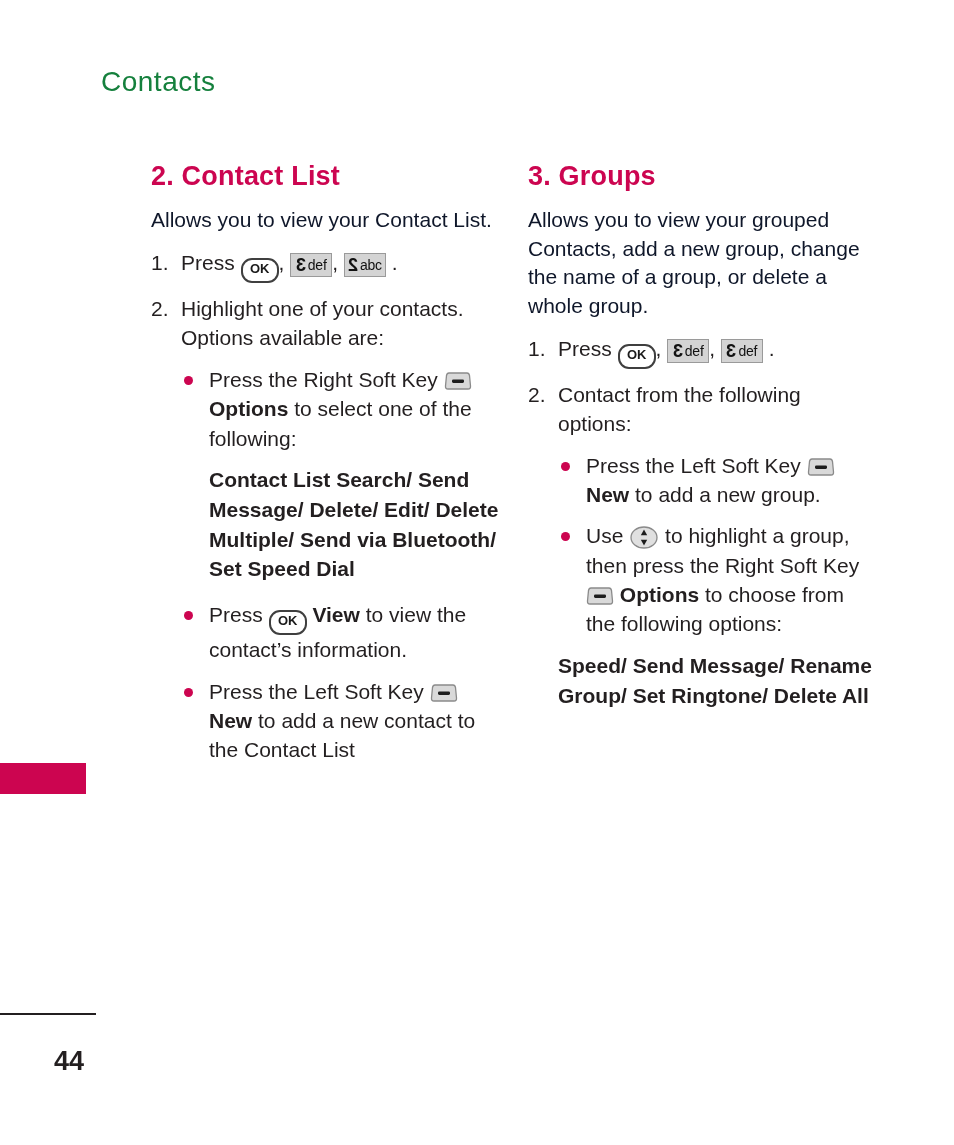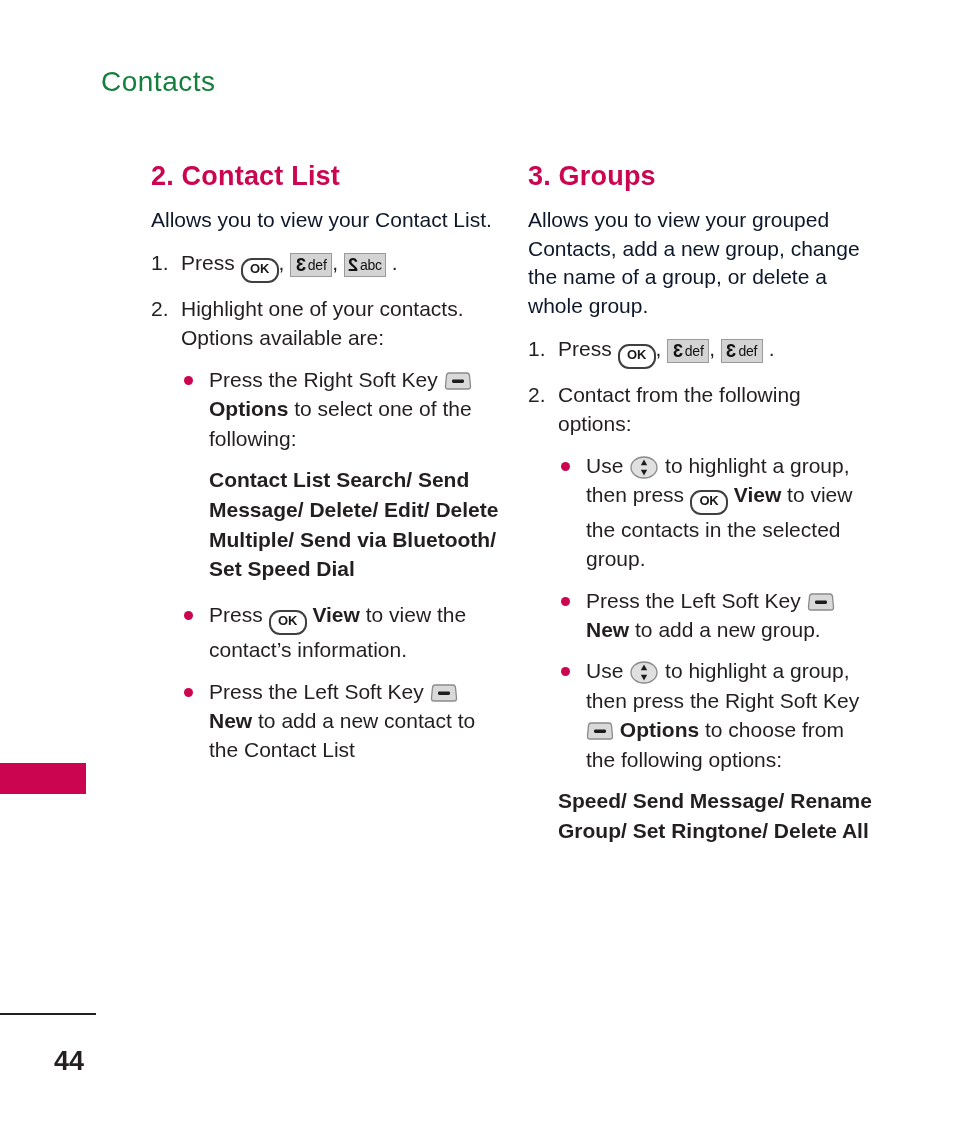--- a/index.html
+++ b/index.html
@@ -286,56 +286,42 @@
     <span class="key key-num"><span class="digit">3</span><span class="letters">def</span></span>,
     <span class="key key-num"><span class="digit">3</span><span class="letters">def</span></span>
     <span>.</span>
   </div>
 
   <div class="step">
     <span class="step-num">2.</span><span>Contact from the following options:</span>
   </div>
 
   <ul class="bullets">
+
+    <li>
+      <span>Press the Left Soft Key</span>
+      <span class="key key-soft">
+        <svg width="28" height="20" viewBox="0 0 28 20" aria-hidden="true">
+          <path d="M5 2 H23 Q25 2 25.5 4.5 L26.5 15 Q26.8 18 24 18 H4 Q1.2 18 1.5 15 L2.5 4.5 Q3 2 5 2 Z" fill="#d9d9d9" stroke="#8a8a8a" stroke-width="1.3"></path>
+          <rect x="8" y="8.5" width="12" height="3.4" rx="1.3" fill="#1d1d1d"></rect>
+        </svg>
+      </span>
+      <b class="kw">New</b>
+      <span>to add a new group.</span>
+    </li>
+
     <li>
       <span>Use</span>
       <span class="key key-nav">
         <svg width="30" height="25" viewBox="0 0 30 25" aria-hidden="true">
           <ellipse cx="15" cy="12.5" rx="13" ry="10.5" fill="#e0e0e0" stroke="#8a8a8a" stroke-width="1.3"></ellipse>
           <polygon points="15,4.5 18.2,10.2 11.8,10.2" fill="#1d1d1d"></polygon>
           <polygon points="15,20.5 18.2,14.8 11.8,14.8" fill="#1d1d1d"></polygon>
         </svg>
       </span>
-      <span>to highlight a group, then press</span>
-      <span class="key key-ok">OK</span>
-      <b class="kw">View</b>
-      <span>to view the contacts in the selected group.</span>
-    </li>
-
-    <li>
-      <span>Press the Left Soft Key</span>
-      <span class="key key-soft">
-        <svg width="28" height="20" viewBox="0 0 28 20" aria-hidden="true">
-          <path d="M5 2 H23 Q25 2 25.5 4.5 L26.5 15 Q26.8 18 24 18 H4 Q1.2 18 1.5 15 L2.5 4.5 Q3 2 5 2 Z" fill="#d9d9d9" stroke="#8a8a8a" stroke-width="1.3"></path>
-          <rect x="8" y="8.5" width="12" height="3.4" rx="1.3" fill="#1d1d1d"></rect>
-        </svg>
-      </span>
-      <b class="kw">New</b>
-      <span>to add a new group.</span>
-    </li>
-
-    <li>
-      <span>Use</span>
-      <span class="key key-nav">
-        <svg width="30" height="25" viewBox="0 0 30 25" aria-hidden="true">
-          <ellipse cx="15" cy="12.5" rx="13" ry="10.5" fill="#e0e0e0" stroke="#8a8a8a" stroke-width="1.3"></ellipse>
-          <polygon points="15,4.5 18.2,10.2 11.8,10.2" fill="#1d1d1d"></polygon>
-          <polygon points="15,20.5 18.2,14.8 11.8,14.8" fill="#1d1d1d"></polygon>
-        </svg>
-      </span>
       <span>to highlight a group, then press the Right Soft Key</span>
       <span class="key key-soft">
         <svg width="28" height="20" viewBox="0 0 28 20" aria-hidden="true">
           <path d="M5 2 H23 Q25 2 25.5 4.5 L26.5 15 Q26.8 18 24 18 H4 Q1.2 18 1.5 15 L2.5 4.5 Q3 2 5 2 Z" fill="#d9d9d9" stroke="#8a8a8a" stroke-width="1.3"></path>
           <rect x="8" y="8.5" width="12" height="3.4" rx="1.3" fill="#1d1d1d"></rect>
         </svg>
       </span>
       <b class="kw">Options</b>
       <span>to choose from the following options:</span>
     </li>

